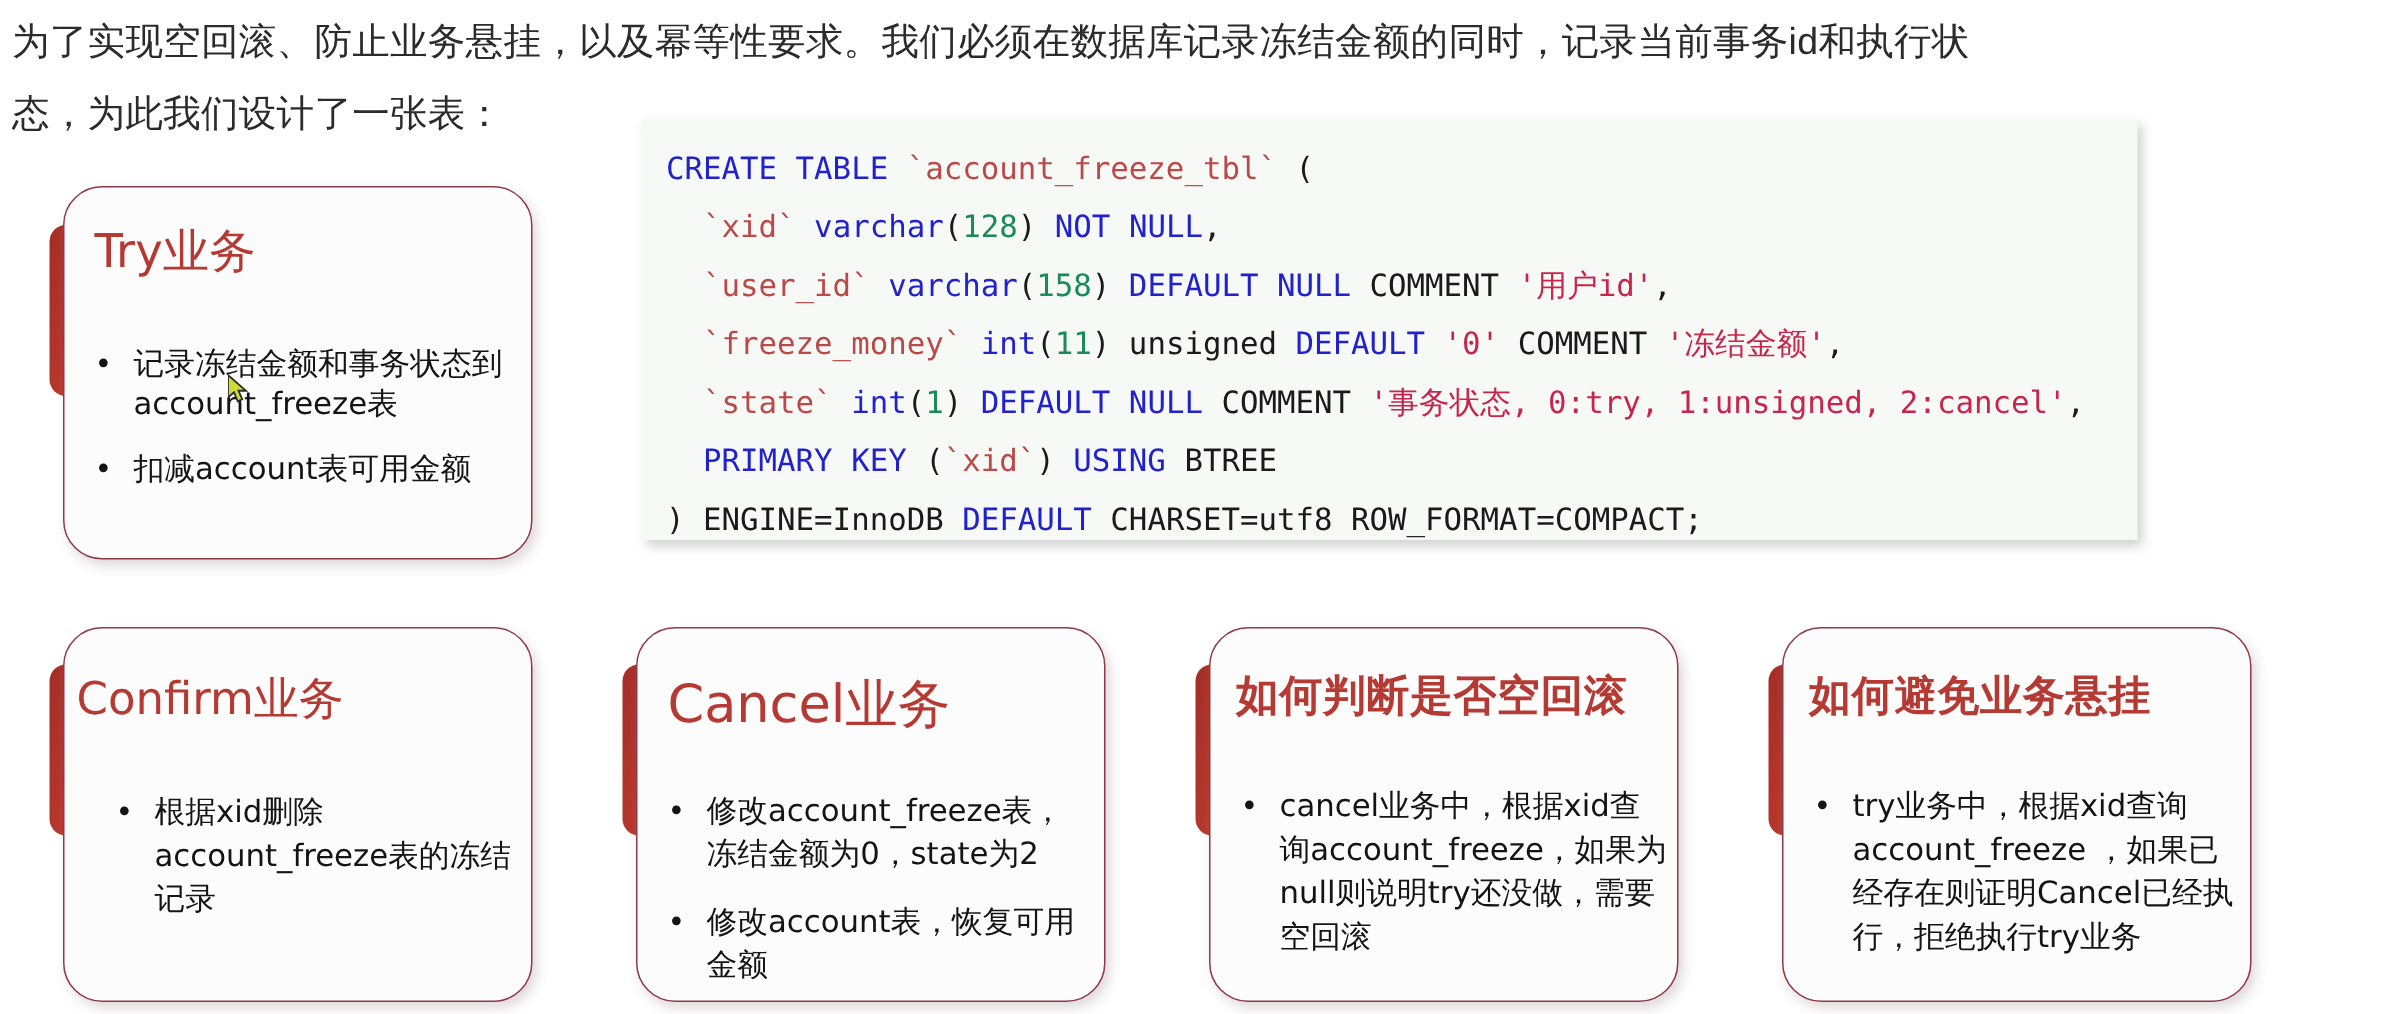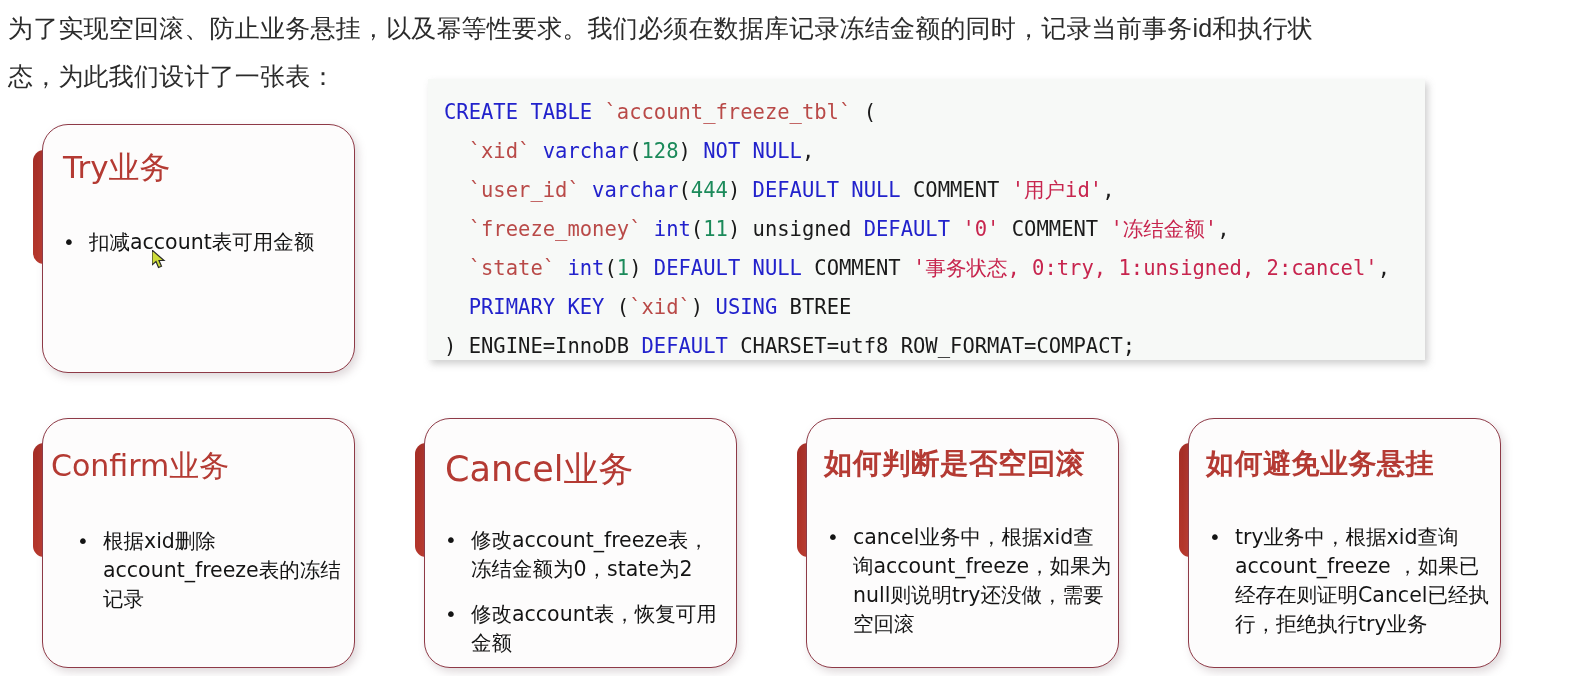--- a/index.html
+++ b/index.html
@@ -145,31 +145,32 @@
 </style>
 </head>
 <body>
 
 <div id="intro-paragraph">为了实现空回滚、防止业务悬挂，以及幂等性要求。我们必须在数据库记录冻结金额的同时，记录当前事务id和执行状
 态，为此我们设计了一张表：</div>
 
 <div id="sql-code-block">
     <div class="code-line"><span class="tok-kw">CREATE TABLE </span><span class="tok-ident">`account_freeze_tbl`</span><span class="tok-plain"> (</span></div>
     <div class="code-line"><span class="tok-ident">  `xid`</span><span class="tok-kw"> varchar</span><span class="tok-plain">(</span><span class="tok-num">128</span><span class="tok-plain">) </span><span class="tok-kw">NOT NULL</span><span class="tok-plain">,</span></div>
-    <div class="code-line"><span class="tok-ident">  `user_id`</span><span class="tok-kw"> varchar</span><span class="tok-plain">(</span><span class="tok-num">444</span><span class="tok-plain">) </span><span class="tok-kw">DEFAULT NULL</span><span class="tok-plain"> COMMENT </span><span class="tok-str">'用户id'</span><span class="tok-plain">,</span></div>
+    <div class="code-line"><span class="tok-ident">  `user_id`</span><span class="tok-kw"> varchar</span><span class="tok-plain">(</span><span class="tok-num">158</span><span class="tok-plain">) </span><span class="tok-kw">DEFAULT NULL</span><span class="tok-plain"> COMMENT </span><span class="tok-str">'用户id'</span><span class="tok-plain">,</span></div>
     <div class="code-line"><span class="tok-ident">  `freeze_money`</span><span class="tok-kw"> int</span><span class="tok-plain">(</span><span class="tok-num">11</span><span class="tok-plain">) unsigned </span><span class="tok-kw">DEFAULT</span><span class="tok-plain"> </span><span class="tok-str">'0'</span><span class="tok-plain"> COMMENT </span><span class="tok-str">'冻结金额'</span><span class="tok-plain">,</span></div>
     <div class="code-line"><span class="tok-ident">  `state`</span><span class="tok-kw"> int</span><span class="tok-plain">(</span><span class="tok-num">1</span><span class="tok-plain">) </span><span class="tok-kw">DEFAULT NULL</span><span class="tok-plain"> COMMENT </span><span class="tok-str">'事务状态, 0:try, 1:unsigned, 2:cancel'</span><span class="tok-plain">,</span></div>
     <div class="code-line"><span class="tok-kw">  PRIMARY KEY </span><span class="tok-plain">(</span><span class="tok-ident">`xid`</span><span class="tok-plain">) </span><span class="tok-kw">USING</span><span class="tok-plain"> BTREE</span></div>
     <div class="code-line"><span class="tok-plain">) ENGINE=InnoDB </span><span class="tok-kw">DEFAULT</span><span class="tok-plain"> CHARSET=utf8 ROW_FORMAT=COMPACT;</span></div>
   </div>
 
 <div id="card-try-tab" class="card-tab"></div>
 <div id="card-try" class="card">
   <div class="card-title">Try业务</div>
   <div class="card-body">
+      <div class="bullet-item">记录冻结金额和事务状态到account_freeze表</div>
       <div class="bullet-item">扣减account表可用金额</div>
     </div>
 </div>
 
 <div id="card-confirm-tab" class="card-tab"></div>
 <div id="card-confirm" class="card">
   <div class="card-title">Confirm业务</div>
   <div class="card-body">
       <div class="bullet-item">根据xid删除account_freeze表的冻结记录</div>
     </div>

